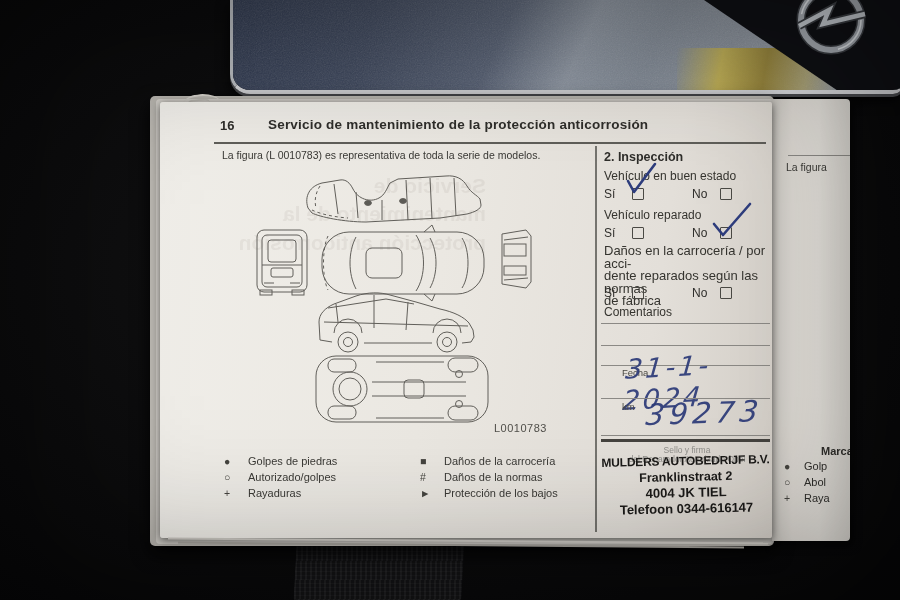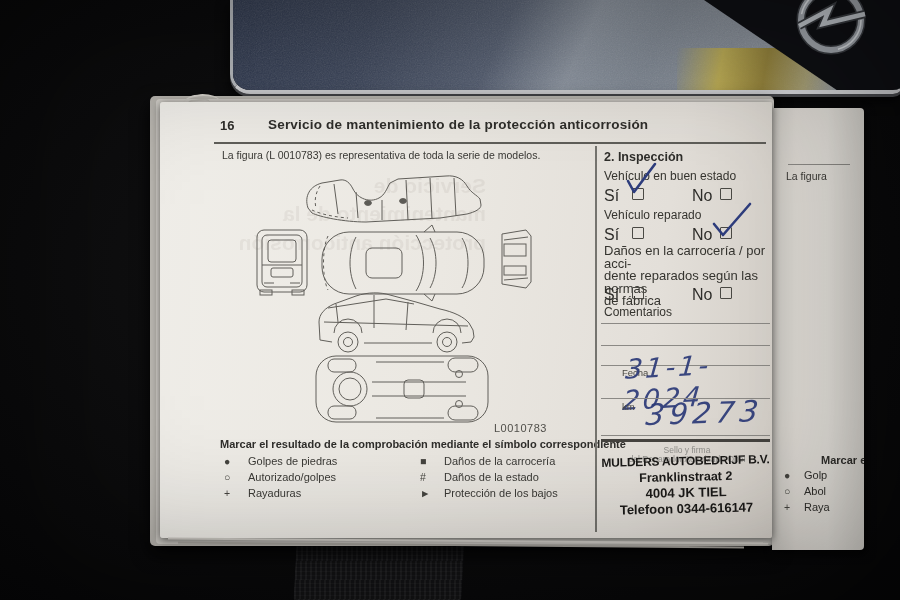--- a/index.html
+++ b/index.html
@@ -19,21 +19,21 @@
   .yellow-mark{right:66px;bottom:0;width:160px;height:42px;
     background:linear-gradient(100deg,rgba(195,171,66,0) 0%,rgba(199,179,75,.85) 28%,rgba(150,130,50,.9) 55%,rgba(195,171,66,.45) 80%,transparent 100%);
     filter:blur(.4px);}
   .wedge{right:0;top:0;width:45%;height:100%;background:#0f1014;
     clip-path:polygon(34% 0,100% 0,100% 100%,78% 100%);}
   .opel-logo{left:556px;top:-16px;width:100px;height:76px;}
 
   
   .sheet1{left:150px;top:96px;width:624px;height:450px;background:#b9b6b0;border-radius:5px;box-shadow:0 8px 18px rgba(0,0,0,.85);}
   .sheet2{left:156px;top:99px;width:618px;height:445px;background:#d6d3cd;border-radius:4px;}
-  .page-next{left:772px;top:108px;width:92px;height:442px;overflow:hidden;border-radius:0 4px 4px 0;
+  .page-next{left:772px;top:99px;width:78px;height:442px;overflow:hidden;border-radius:0 4px 4px 0;
     background:linear-gradient(90deg,#c6c3bd 0%,#ddd9d3 26%,#e4e1db 60%,#d9d6d0 100%);box-shadow:2px 4px 10px rgba(0,0,0,.7);}
   .page-main{left:160px;top:102px;width:612px;height:436px;overflow:hidden;border-radius:3px 2px 2px 3px;
     background:linear-gradient(98deg,#f0eee9 0%,#ebe8e2 45%,#e3dfd9 78%,#d3cec7 100%);
     box-shadow:0 2px 8px rgba(0,0,0,.6);}
   .curl1{left:182px;top:94px;width:38px;height:9px;border-top:2.5px solid #d3d0c9;border-radius:50% 60% 0 0/100% 100% 0 0;transform:rotate(-5deg);}
   .curl2{left:188px;top:99px;width:22px;height:6px;border-top:2px solid #c4c1ba;border-radius:50%/100%;transform:rotate(-4deg);}
   .edge-b1{left:168px;top:540px;width:600px;height:2px;background:#c8c5bf;transform:rotate(.5deg);}
   .edge-b2{left:178px;top:544px;width:566px;height:2px;background:#9e9b95;transform:rotate(.5deg);}
   .strap{left:295px;top:541px;width:168px;height:59px;border-radius:2px;transform:skewX(-3deg);
     background:#141416;
@@ -55,21 +55,21 @@
   .lcell{display:flex;align-items:center;width:196px;}
   .lcell.c2{width:174px;}
   .lsym{width:24px;font-size:10.5px;color:#45443f;}
   .llab{color:#3a3935;}
 
   .vdivider{left:435px;top:44px;width:1.5px;height:386px;background:#75746f;}
 
   
   .rc-head{left:444px;top:48px;font-size:12.5px;font-weight:bold;}
   .q{left:444px;font-size:12px;color:#35342f;}
-  .yesno{left:444px;width:166px;height:13px;font-size:16px;}
+  .yesno{left:444px;width:166px;height:13px;font-size:12px;}
   .yn-yes{position:absolute;left:0;top:0;}
   .yn-no{position:absolute;left:88px;top:0;}
   .cb{position:absolute;top:1px;width:10px;height:10px;border:1.6px solid #4a4944;border-radius:1px;}
   .cb.yes{left:28px;}
   .cb.no{left:116px;}
   .q3{line-height:12.5px;font-size:13px;}
   .hl{left:441px;width:169px;height:1px;background:#8b8985;}
   .hl.dark{height:2.5px;background:#45433f;}
   .flabel{font-size:9.5px;color:#4a4944;margin-left:16px;}
   .hand{color:#2c3a78;font-style:italic;font-family:"DejaVu Sans",sans-serif;opacity:.92;}
@@ -227,40 +227,39 @@
         <path d="M156 220 L250 220 M156 234 L250 234"></path>
         <rect x="188" y="218" width="20" height="18" rx="4"></rect>
         <circle cx="243" cy="212" r="3.5"></circle>
           <circle cx="243" cy="242" r="3.5"></circle>
         <path d="M160 200 L228 200 M160 256 L228 256"></path>
       </g>
     </svg>
 
     <div class="abs figlabel">L0010783</div>
 
-    <div class="abs legend-title">Marcar el resultado de la comprobación mediante el símbolo correspondiente</div>
     <div class="abs legend">
       <div class="lrow">
         <div class="lcell">
           <span class="lsym">●</span>
           <span class="llab">Golpes de piedras</span>
         </div>
         <div class="lcell c2">
           <span class="lsym">■</span>
           <span class="llab">Daños de la carrocería</span>
         </div>
       </div>
       <div class="lrow">
         <div class="lcell">
           <span class="lsym">○</span>
           <span class="llab">Autorizado/golpes</span>
         </div>
         <div class="lcell c2">
           <span class="lsym">#</span>
-          <span class="llab">Daños de la estado</span>
+          <span class="llab">Daños de la normas</span>
         </div>
       </div>
       <div class="lrow">
         <div class="lcell">
           <span class="lsym">+</span>
           <span class="llab">Rayaduras</span>
         </div>
         <div class="lcell c2">
           <span class="lsym">►</span>
           <span class="llab">Protección de los bajos</span>

